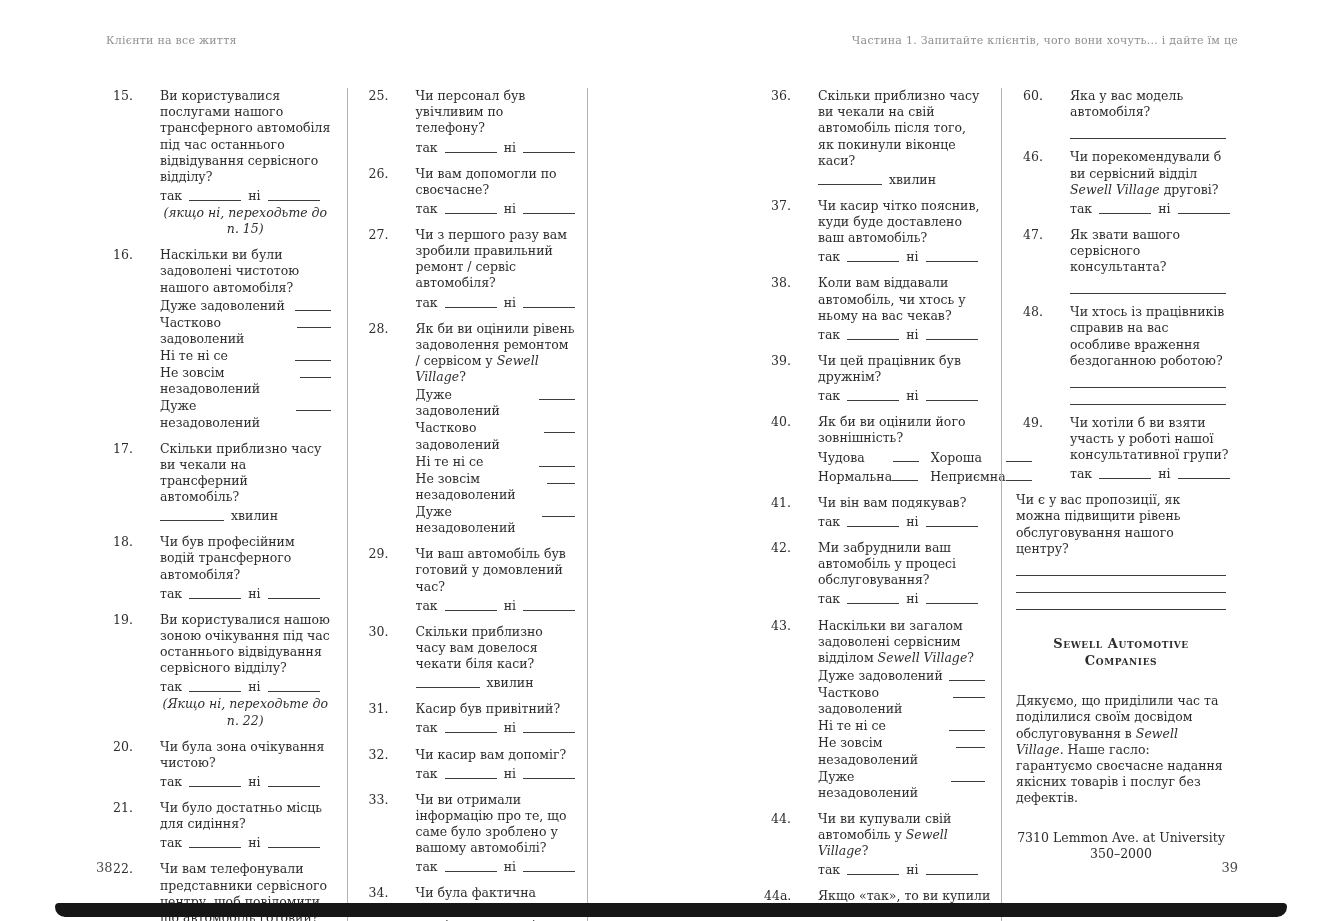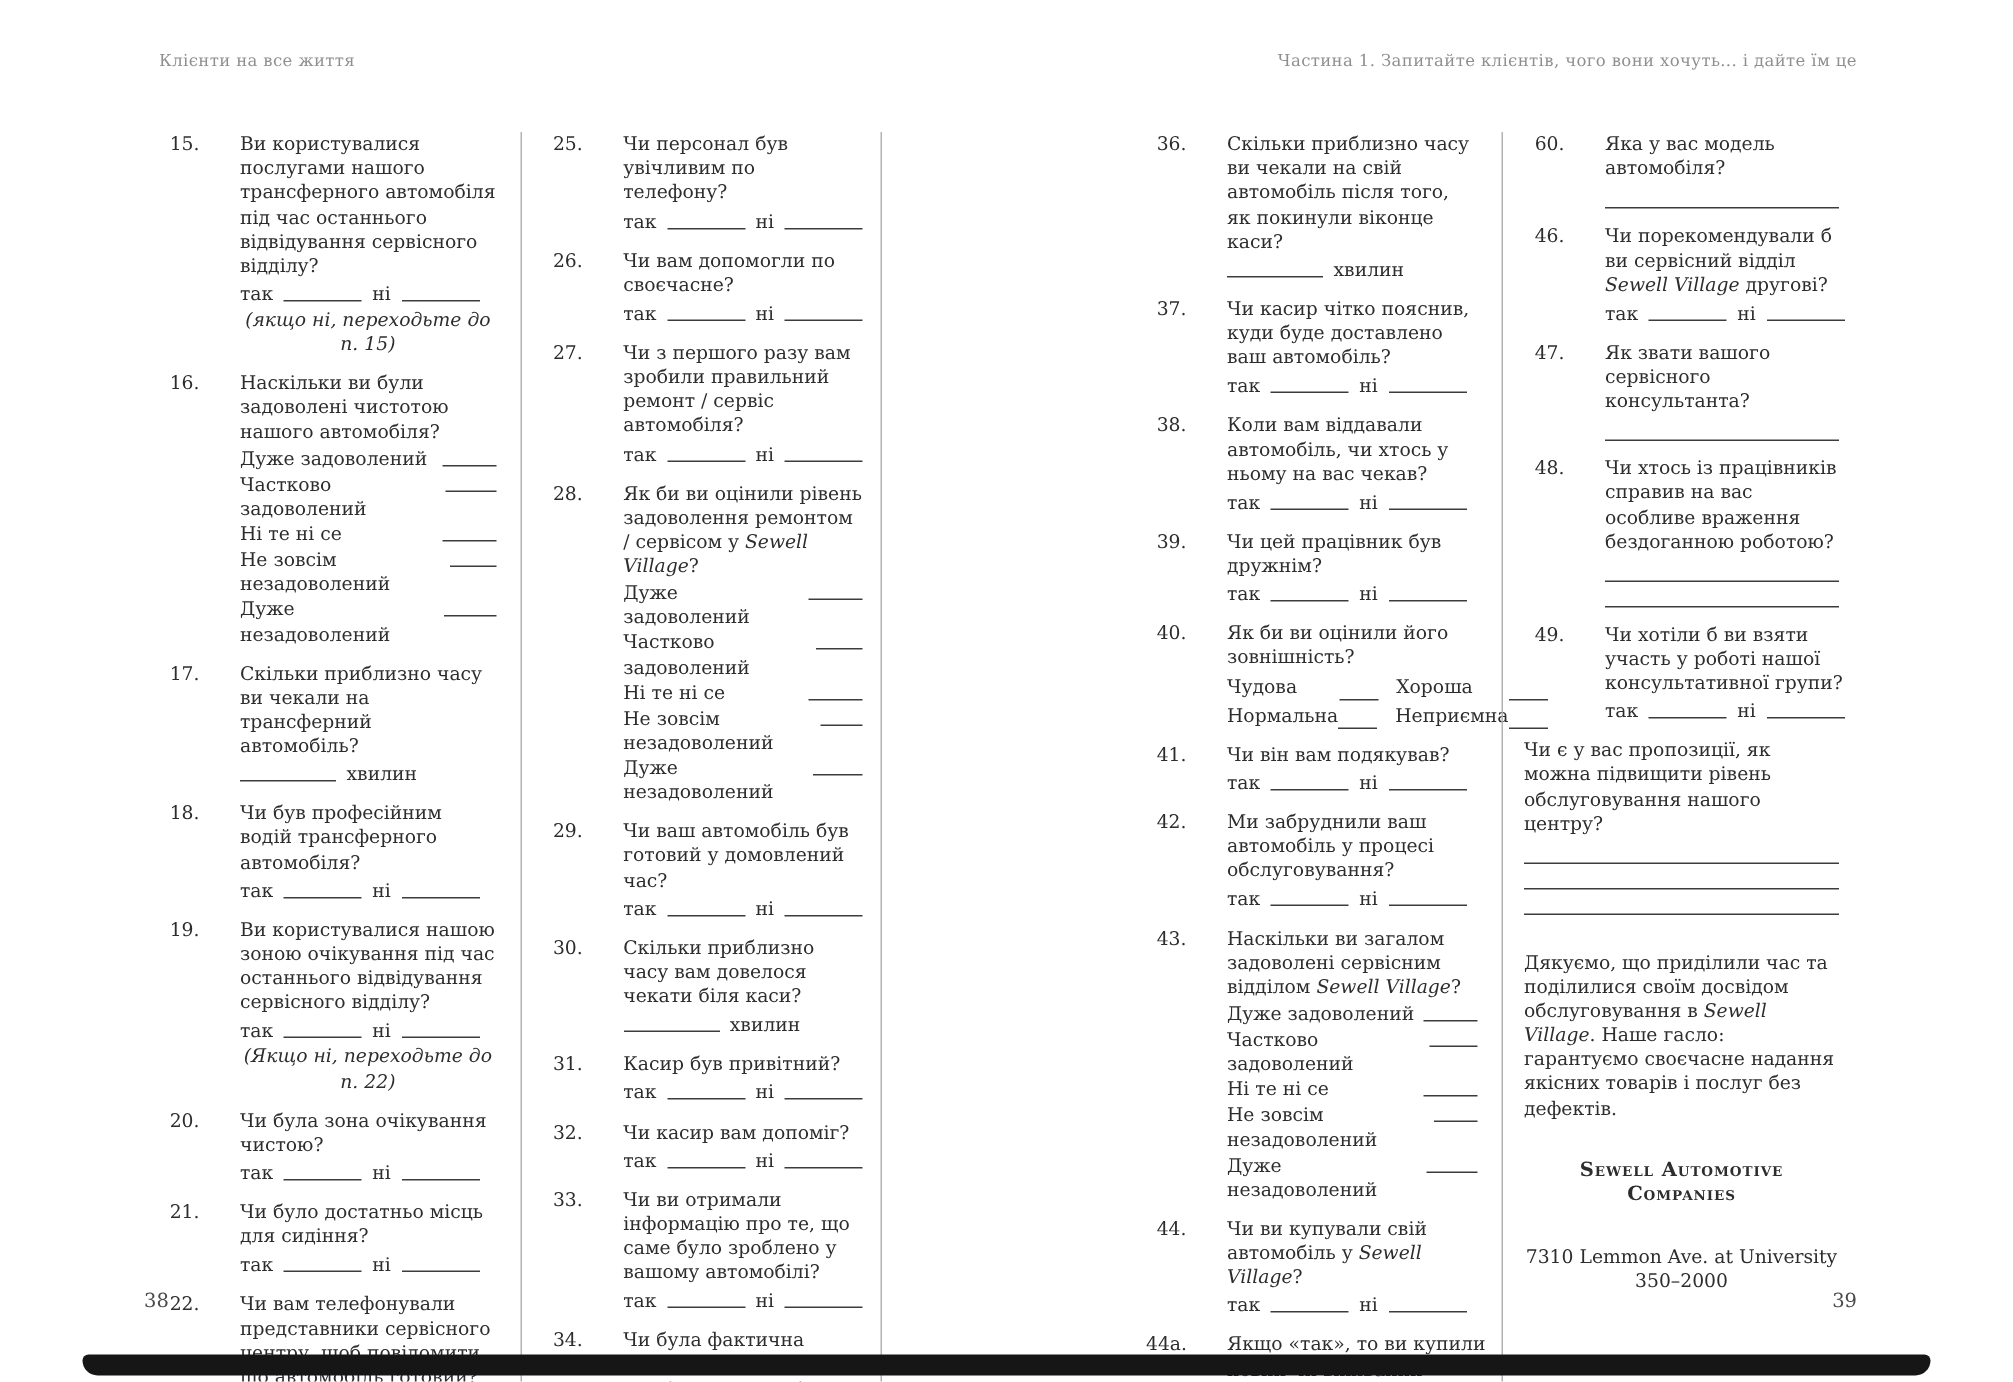--- a/index.html
+++ b/index.html
@@ -30,21 +30,21 @@
   .q-text i { font-style:italic; }
 
   .blank { display:inline-block; height:10px; border-bottom:1px solid #3c3c3c; transform:translateY(1px); }
   .ans-line { display:flex; align-items:baseline; gap:7px; margin-top:3px; }
   .ans-note { font-style:italic; margin-top:1px;text-align:center; }
 
   .scale { margin-top:2px; }
   .scale-row { display:flex; justify-content:space-between; align-items:baseline; margin-top:1px; }
 
   .opts-row { display:grid; grid-template-columns:1fr 1fr; column-gap:12px; margin-top:3px; }
-  .opt { display:flex; justify-content:space-between; align-items:flex-end; }
+  .opt { display:flex; justify-content:space-between; align-items:flex-start; }
 
   .lines { margin-top:2px; }
   .write-line { height:16px; border-bottom:1px solid #3c3c3c; }
 
   .thanks  { margin-top:24px; }
   .company { margin-top:26px; }
   .company .q-text { text-align:center; font-weight:700; font-variant:small-caps; letter-spacing:0.6px; font-size:13px; }
   .address { margin-top:24px; }
   .address .q-text { text-align:center; white-space:pre-line; }
 
@@ -539,25 +539,25 @@
             </div>
           </div>
           <div class="question proposal plain">
             <div class="q-text">Чи є у вас пропозиції, як можна підвищити рівень обслуговування нашого центру?</div>
             <div class="lines">
               <div class="write-line"></div>
               <div class="write-line"></div>
               <div class="write-line"></div>
             </div>
           </div>
+          <div class="question company plain">
+            <div class="q-text">Sewell Automotive Companies</div>
+          </div>
           <div class="question thanks plain">
             <div class="q-text">Дякуємо, що приділили час та поділилися своїм досвідом обслуговування в <i>Sewell Village</i>. Наше гасло: гарантуємо своєчасне надання якісних товарів і послуг без дефектів.</div>
-          </div>
-          <div class="question company plain">
-            <div class="q-text">Sewell Automotive Companies</div>
           </div>
           <div class="question address plain">
             <div class="q-text">7310 Lemmon Ave. at University
 350–2000</div>
           </div>
         </div>
     </div>
   </div>
 
   <div class="page-num" id="pn-left">38</div>

